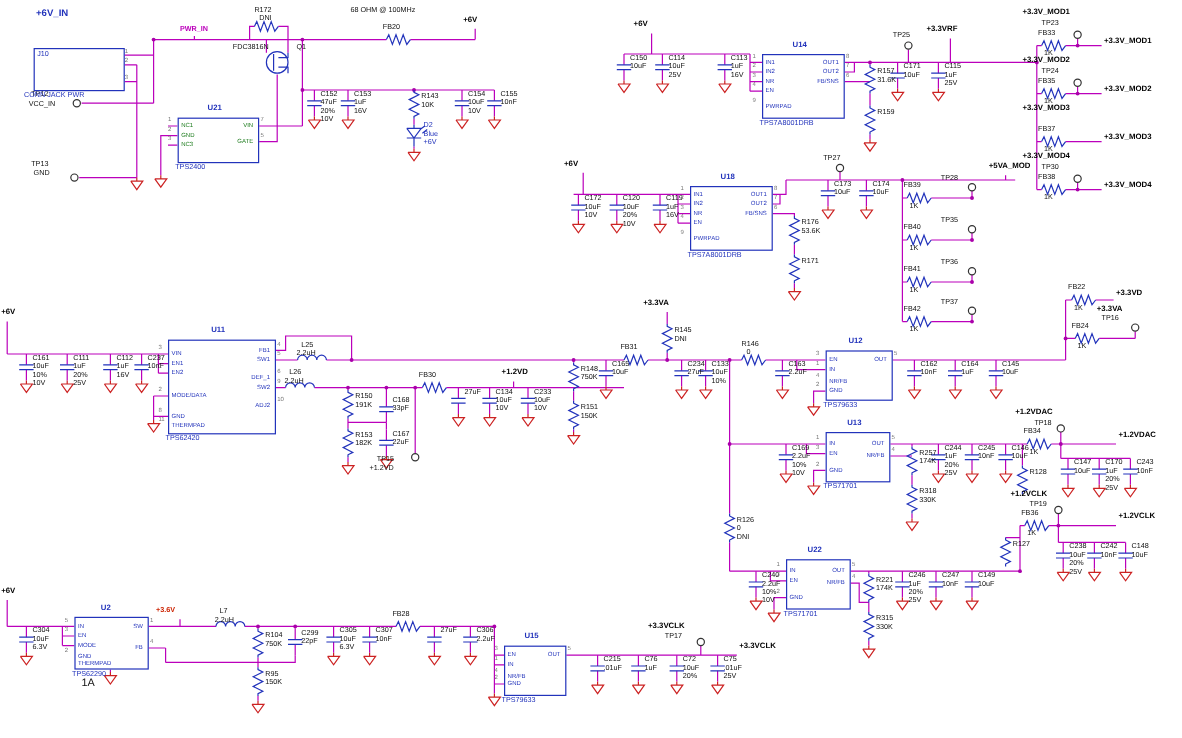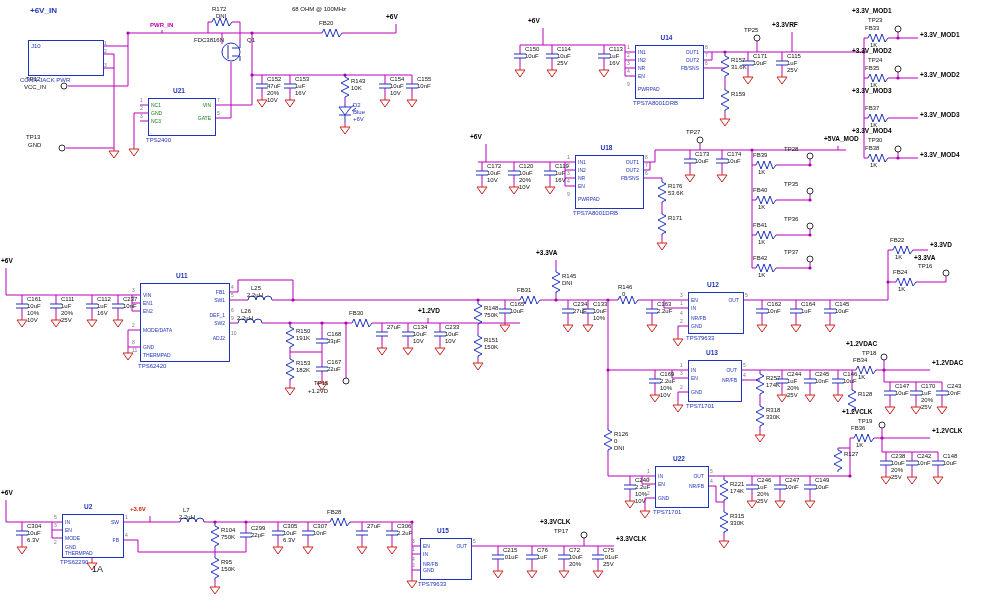--- a/index.html
+++ b/index.html
@@ -893,21 +893,21 @@
       <span class="lbl nb" style="left: 616px; top: 536px;">+3.3VCLK</span>
       <span class="lbl nb" style="left: 852px; top: 8px;">+3.3V_MOD1</span>
       <span class="lbl nb" style="left: 852px; top: 48px;">+3.3V_MOD2</span>
       <span class="lbl nb" style="left: 852px; top: 88px;">+3.3V_MOD3</span>
       <span class="lbl nb" style="left: 852px; top: 128px;">+3.3V_MOD4</span>
       <span class="lbl nb" style="left: 920px; top: 32px;">+3.3V_MOD1</span>
       <span class="lbl nb" style="left: 920px; top: 72px;">+3.3V_MOD2</span>
       <span class="lbl nb" style="left: 920px; top: 112px;">+3.3V_MOD3</span>
       <span class="lbl nb" style="left: 920px; top: 152px;">+3.3V_MOD4</span>
       <span class="lbl note" style="left: 292px; top: 6px;">68 OHM @ 100MHz</span>
-      <span class="lbl big" style="left: 92px; top: 566px;">1A</span>
+      <span class="lbl big" style="left: 68px; top: 566px;">1A</span>
       <div class="ic" style="left: 28px; top: 40px; width: 74px; height: 34px;"></div>
       <span class="lbl blue" style="left: 31px; top: 43px;">J10</span>
       <span class="lbl blue" style="left: 20px; top: 77px;">CONN JACK PWR</span>
       <span class="lbl pnum" style="left: 104px; top: 40px;">1</span>
       <span class="lbl pnum" style="left: 104px; top: 48px;">2</span>
       <span class="lbl pnum" style="left: 104px; top: 62px;">3</span>
       <span class="lbl" style="left: 194px; top: 37px;">FDC3816N</span>
       <span class="lbl" style="left: 247px; top: 37px;">Q1</span>
       <span class="lbl blue" style="left: 353px; top: 102px;">D2</span>
       <span class="lbl blue" style="left: 353px; top: 109px;">Blue</span>

